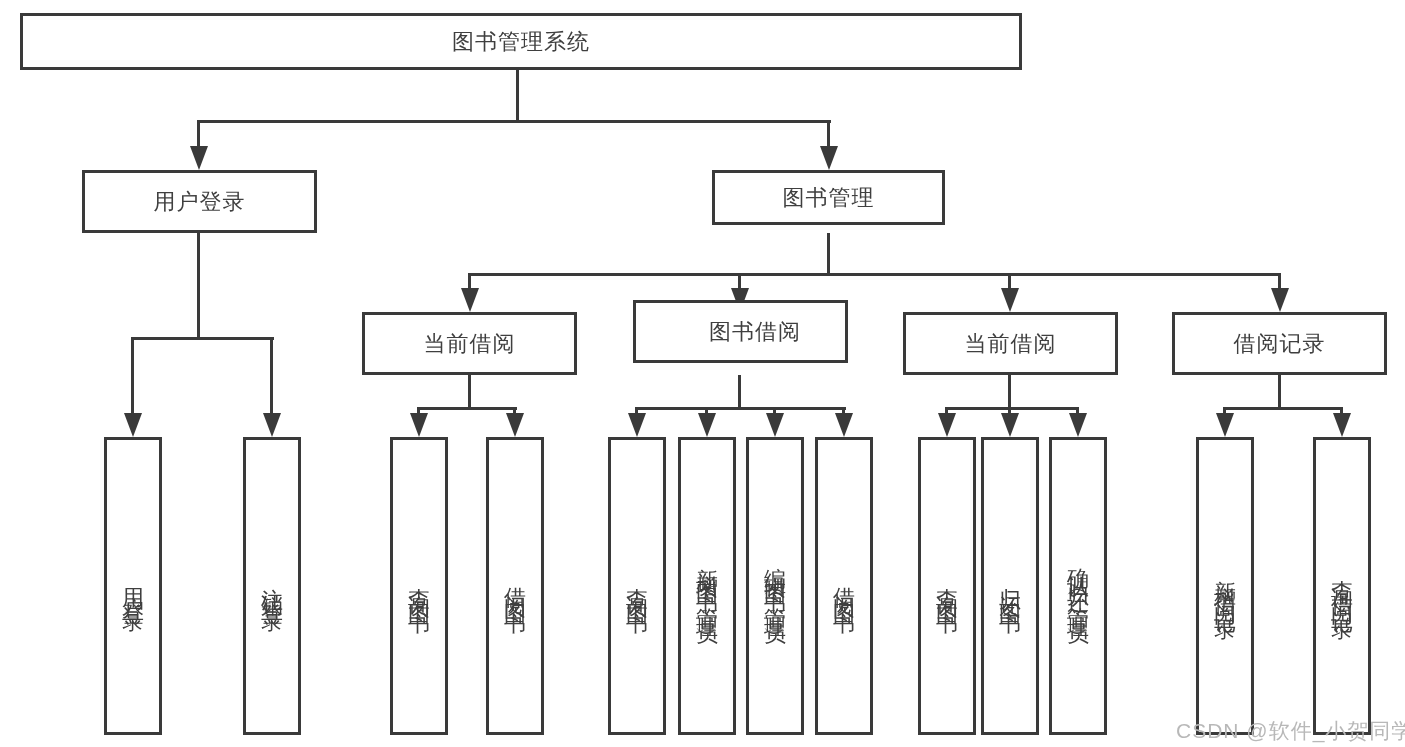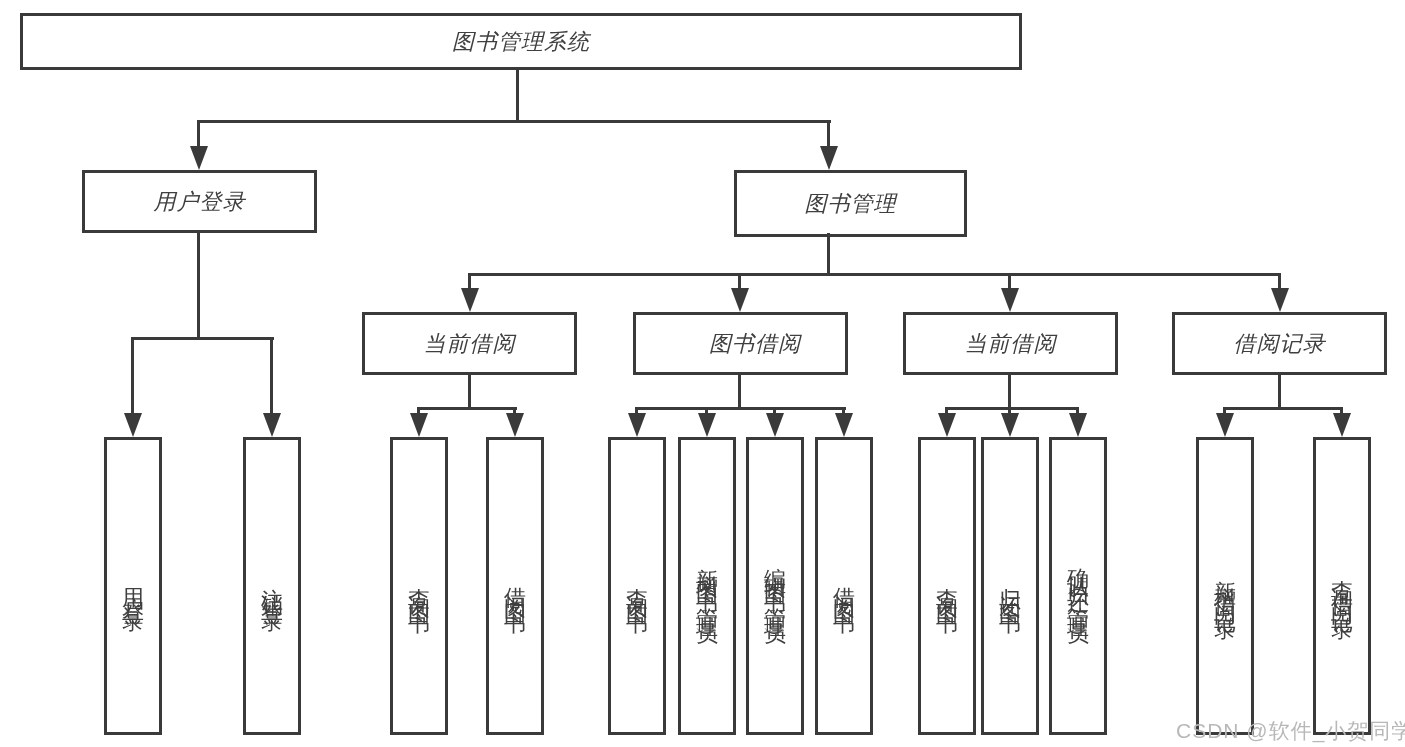--- a/index.html
+++ b/index.html
@@ -16,21 +16,21 @@
   .vline{position:absolute;width:3px;background:var(--line);}
   .hline{position:absolute;height:3px;background:var(--line);}
   .arrow{position:absolute;width:18px;}
   .arrow::before{content:"";position:absolute;left:7px;top:0;bottom:20px;width:3px;background:var(--line);}
   .arrow::after{content:"";position:absolute;left:0;bottom:0;width:0;height:0;
     border-left:9px solid transparent;border-right:9px solid transparent;border-top:24px solid var(--line);}
 
   
   .box{position:absolute;border:3px solid var(--line);background:#fff;
     display:flex;align-items:center;justify-content:center;color:var(--text);}
-  .hlabel{font-size:22px;letter-spacing:1px;font-style:italic;}
+  .hlabel{font-size:22px;letter-spacing:1px;}
   .leaf{top:437px;width:58px;height:298px;}
   .vtext{writing-mode:vertical-rl;font-size:22px;letter-spacing:8px;line-height:1;color:var(--text);}
 
   .watermark{position:absolute;left:1176px;top:717px;font-size:21px;color:var(--wm);
     letter-spacing:1px;z-index:5;white-space:nowrap;}
 </style>
 </head>
 <body>
 
 <div class="canvas">
@@ -40,40 +40,40 @@
   </div>
 
   <div class="vline" style="left:516px;top:70px;height:50px;"></div>
   <div class="hline" style="left:198px;top:120px;width:633px;"></div>
   <div class="arrow" style="left:190px;top:120px;height:50px;"></div>
   <div class="arrow" style="left:820px;top:120px;height:50px;"></div>
 
   <div class="box" style="left:82px;top:170px;width:235px;height:63px;">
     <span class="hlabel">用户登录</span>
   </div>
-  <div class="box" style="left:712px;top:170px;width:233px;height:67px;margin-left:22px;">
+  <div class="box" style="left:712px;top:170px;width:233px;height:55px;">
     <span class="hlabel">图书管理</span>
   </div>
 
   <div class="vline" style="left:197px;top:233px;height:104px;"></div>
   <div class="hline" style="left:132px;top:337px;width:142px;"></div>
   <div class="arrow" style="left:124px;top:337px;height:100px;"></div>
   <div class="arrow" style="left:263px;top:337px;height:100px;"></div>
 
   <div class="vline" style="left:827px;top:233px;height:40px;"></div>
   <div class="hline" style="left:469px;top:273px;width:812px;"></div>
   <div class="arrow" style="left:461px;top:273px;height:39px;"></div>
   <div class="arrow" style="left:731px;top:273px;height:39px;"></div>
   <div class="arrow" style="left:1001px;top:273px;height:39px;"></div>
   <div class="arrow" style="left:1271px;top:273px;height:39px;"></div>
 
   <div class="box" style="left:362px;top:312px;width:215px;height:63px;">
     <span class="hlabel">当前借阅</span>
   </div>
-  <div class="box" style="left:633px;top:312px;width:215px;height:63px;padding-left:29px;">
+  <div class="box" style="left:633px;top:300px;width:215px;height:63px;padding-left:29px;">
     <span class="hlabel">图书借阅</span>
   </div>
   <div class="box" style="left:903px;top:312px;width:215px;height:63px;">
     <span class="hlabel">当前借阅</span>
   </div>
   <div class="box" style="left:1172px;top:312px;width:215px;height:63px;">
     <span class="hlabel">借阅记录</span>
   </div>
 
   <div class="vline" style="left:468px;top:375px;height:32px;"></div>

